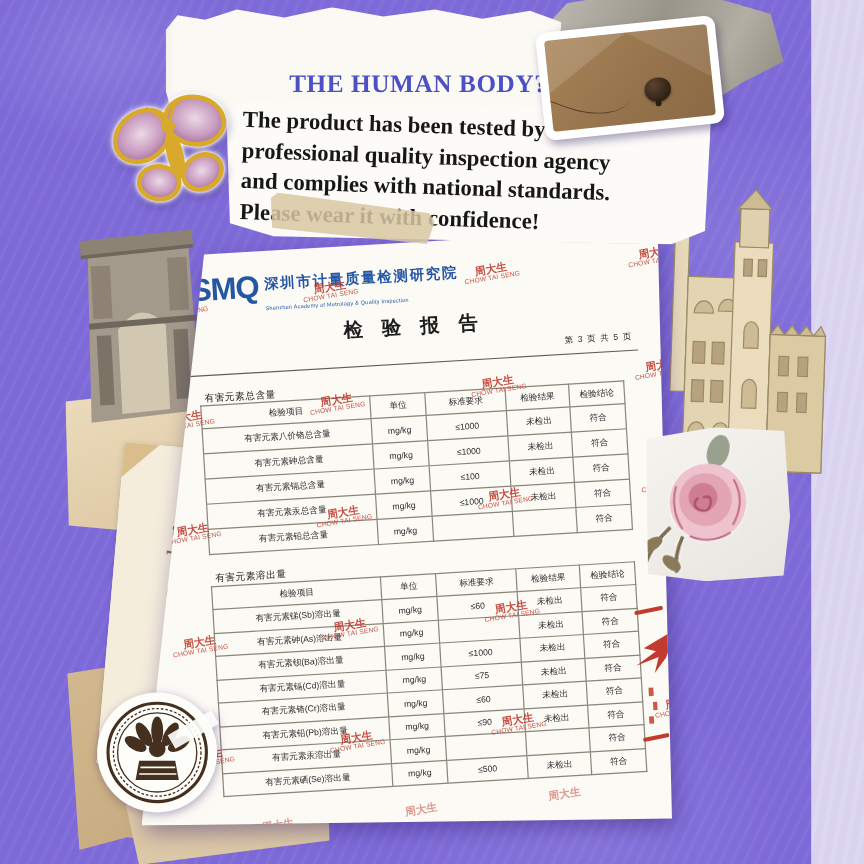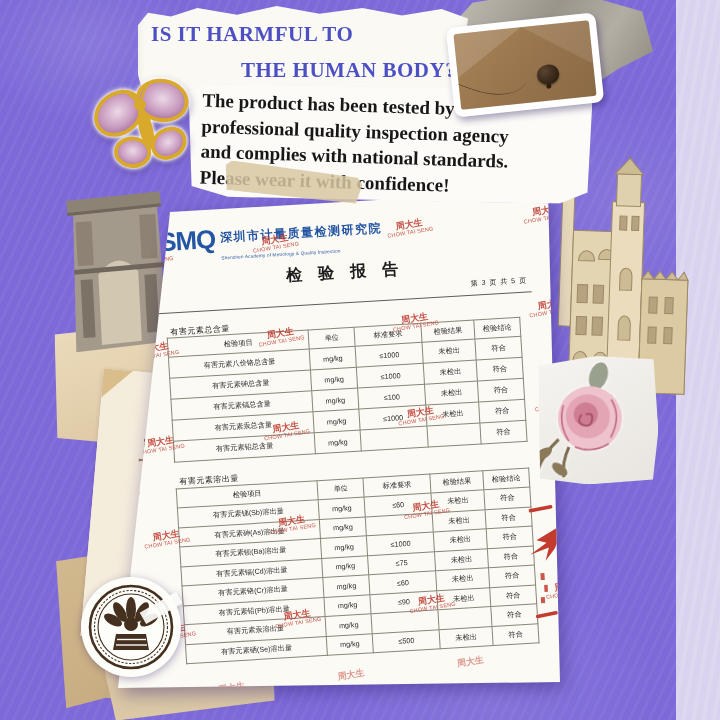--- a/index.html
+++ b/index.html
@@ -431,21 +431,20 @@
             <rect x="16" y="84" width="3.5" height="7" opacity=".85"></rect>
             <rect x="12" y="96" width="4" height="6" opacity=".85"></rect>
             <rect x="6" y="112" width="22" height="3.5" rx="1.5" transform="rotate(-8 17 114)"></rect>
           </g>
         </svg>
       </div>
     </div>
   </div>
 
   <div class="abs headline-paper">
-    <div class="hl hl1">IS IT HARMFUL TO</div>
     <div class="hl hl2">THE HUMAN BODY?</div>
   </div>
 
   <div class="abs intro-paper">
     <div class="intro-text">
       <div>The product has been tested by a</div>
       <div>professional quality inspection agency</div>
       <div>and complies with national standards.</div>
       <div>Please wear it with confidence!</div>
     </div>

